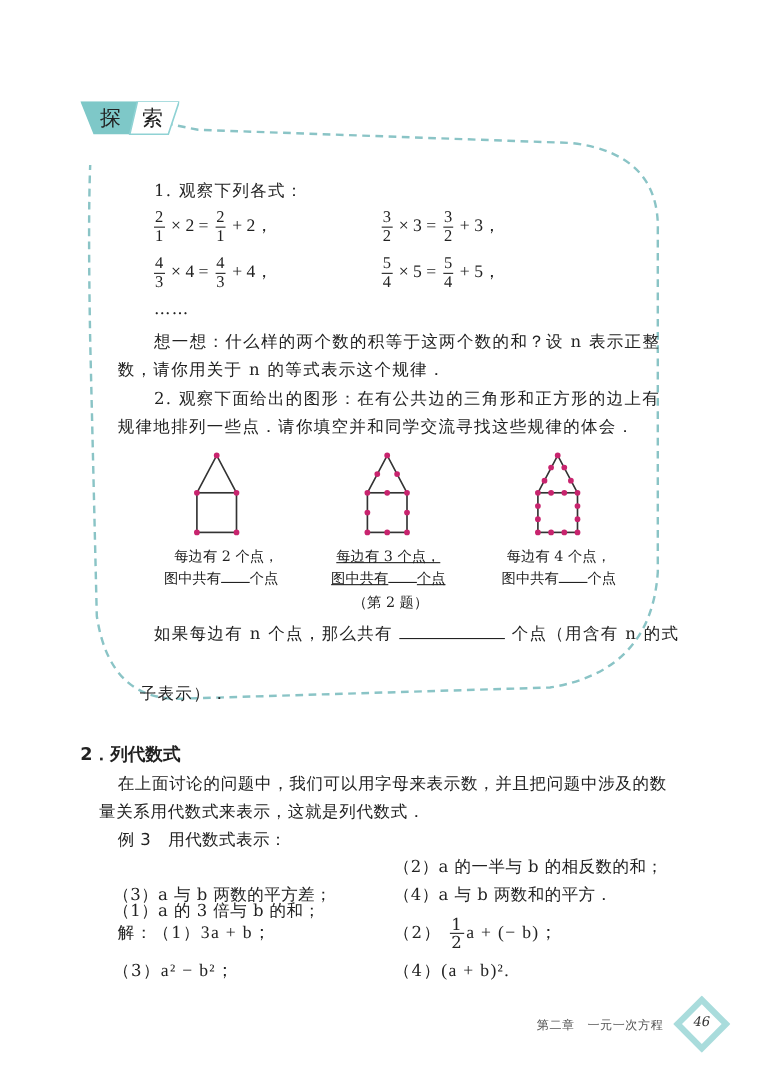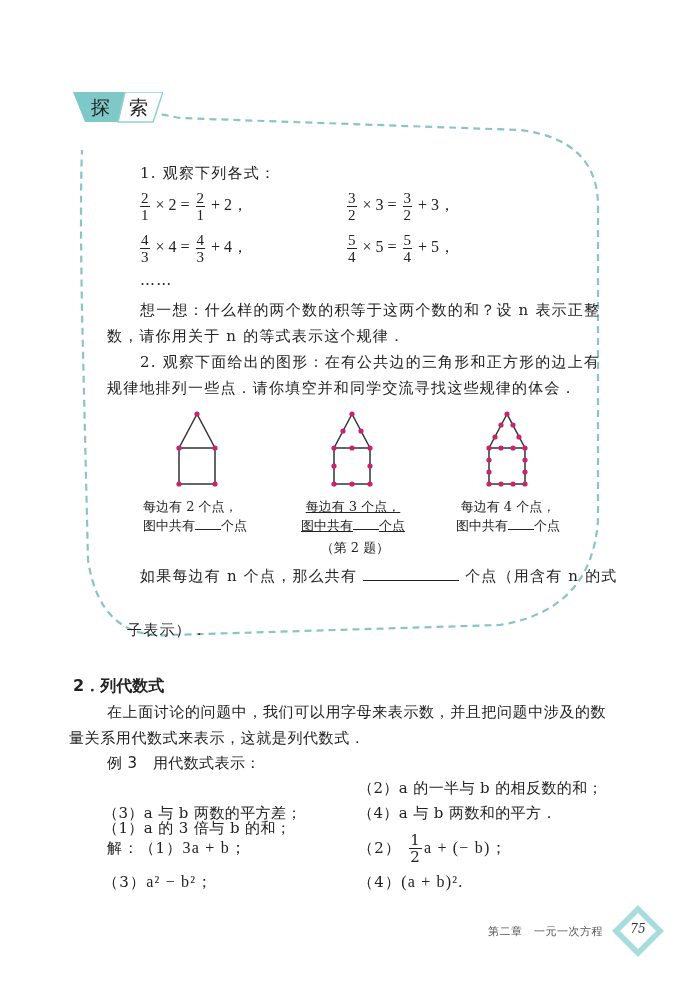--- a/index.html
+++ b/index.html
@@ -111,21 +111,21 @@
       <circle cx="525" cy="460" r="2.6"></circle>
     <circle cx="489" cy="472" r="2.6"></circle>
       <circle cx="525" cy="472" r="2.6"></circle>
     <circle cx="489" cy="484" r="2.6"></circle>
       <circle cx="501" cy="484" r="2.6"></circle>
       <circle cx="513" cy="484" r="2.6"></circle>
       <circle cx="525" cy="484" r="2.6"></circle>
   </g>
 </svg>
 
-<div class="abs" style="left:143px;top:498px;width:110px;text-align:left;font-size:13px;line-height:17px;">
+<div class="abs" style="left:143px;top:498px;width:110px;text-align:right;font-size:13px;line-height:17px;">
   <div>每边有 2 个点，</div>
   <div><span>图中共有</span><span class="blank" style="width:26px;"></span><span>个点</span></div>
 </div>
 <div class="abs" style="left:298px;top:498px;width:110px;text-align:center;font-size:13px;line-height:17px;text-decoration:underline;">
   <div>每边有 3 个点，</div>
   <div><span>图中共有</span><span class="blank" style="width:26px;"></span><span>个点</span></div>
 </div>
 <div class="abs" style="left:453px;top:498px;width:110px;text-align:center;font-size:13px;line-height:17px;">
   <div>每边有 4 个点，</div>
   <div><span>图中共有</span><span class="blank" style="width:26px;"></span><span>个点</span></div>
@@ -134,21 +134,21 @@
 
 <div class="abs txt" style="left:140px;top:566px;">
   <span>如果每边有 n 个点，那么共有</span>
   <span class="blank" style="width:96px;"></span>
   <span>个点（用含有 n 的式</span>
 </div>
 <div class="abs txt" style="left:107px;top:620px;margin-left:20px;">子表示）．</div>
 
 <div class="abs sans" style="left:73px;top:676px;font-size:16px;font-weight:bold;">2．列代数式</div>
 <div class="abs txt sans" style="left:107px;top:702px;letter-spacing:0.6px;">在上面讨论的问题中，我们可以用字母来表示数，并且把问题中涉及的数</div>
-<div class="abs txt sans" style="left:69px;top:728px;letter-spacing:0.6px;">量关系用代数式来表示，这就是列代数式．</div>
+<div class="abs txt sans" style="left:90px;top:728px;letter-spacing:0.6px;">量关系用代数式来表示，这就是列代数式．</div>
 
 <div class="abs txt sans" style="left:107px;top:753px;letter-spacing:0.4px;">例 3　用代数式表示：</div>
 <div class="abs txt" style="left:103px;top:778px;letter-spacing:0.4px;margin-top:40px;">（1）a 的 3 倍与 b 的和；</div>
 <div class="abs txt" style="left:358px;top:778px;letter-spacing:0.4px;">（2）a 的一半与 b 的相反数的和；</div>
 <div class="abs txt" style="left:103px;top:803px;letter-spacing:0.4px;">（3）a 与 b 两数的平方差；</div>
 <div class="abs txt" style="left:358px;top:803px;letter-spacing:0.4px;text-align:right;">（4）a 与 b 两数和的平方．</div>
 
 <div class="abs txt" style="left:107px;top:838px;">
   <span class="sans">解：</span><span>（1）</span><span class="math it">3a + b；</span>
 </div>
@@ -161,13 +161,13 @@
 </div>
 <div class="abs txt" style="left:358px;top:872px;">
   <span>（4）</span><span class="math it">(a + b)².</span>
 </div>
 
 <div class="abs sans" style="left:488px;top:924px;font-size:11px;color:#555;letter-spacing:0.5px;">第二章　一元一次方程</div>
 <svg class="abs" style="left:612px;top:905px" width="52" height="52">
   <polygon points="26,0 52,26 26,52 0,26" fill="#a9dcdc"></polygon>
   <polygon points="26,8 44,26 26,44 8,26" fill="#ffffff"></polygon>
 </svg>
-<div class="abs" style="left:626px;top:922px;width:24px;text-align:center;font-size:12px;font-style:italic;color:#333;">75</div>
+<div class="abs" style="left:626px;top:922px;width:24px;text-align:center;font-size:12px;font-style:italic;color:#333;">46</div>
 
 </body></html>

